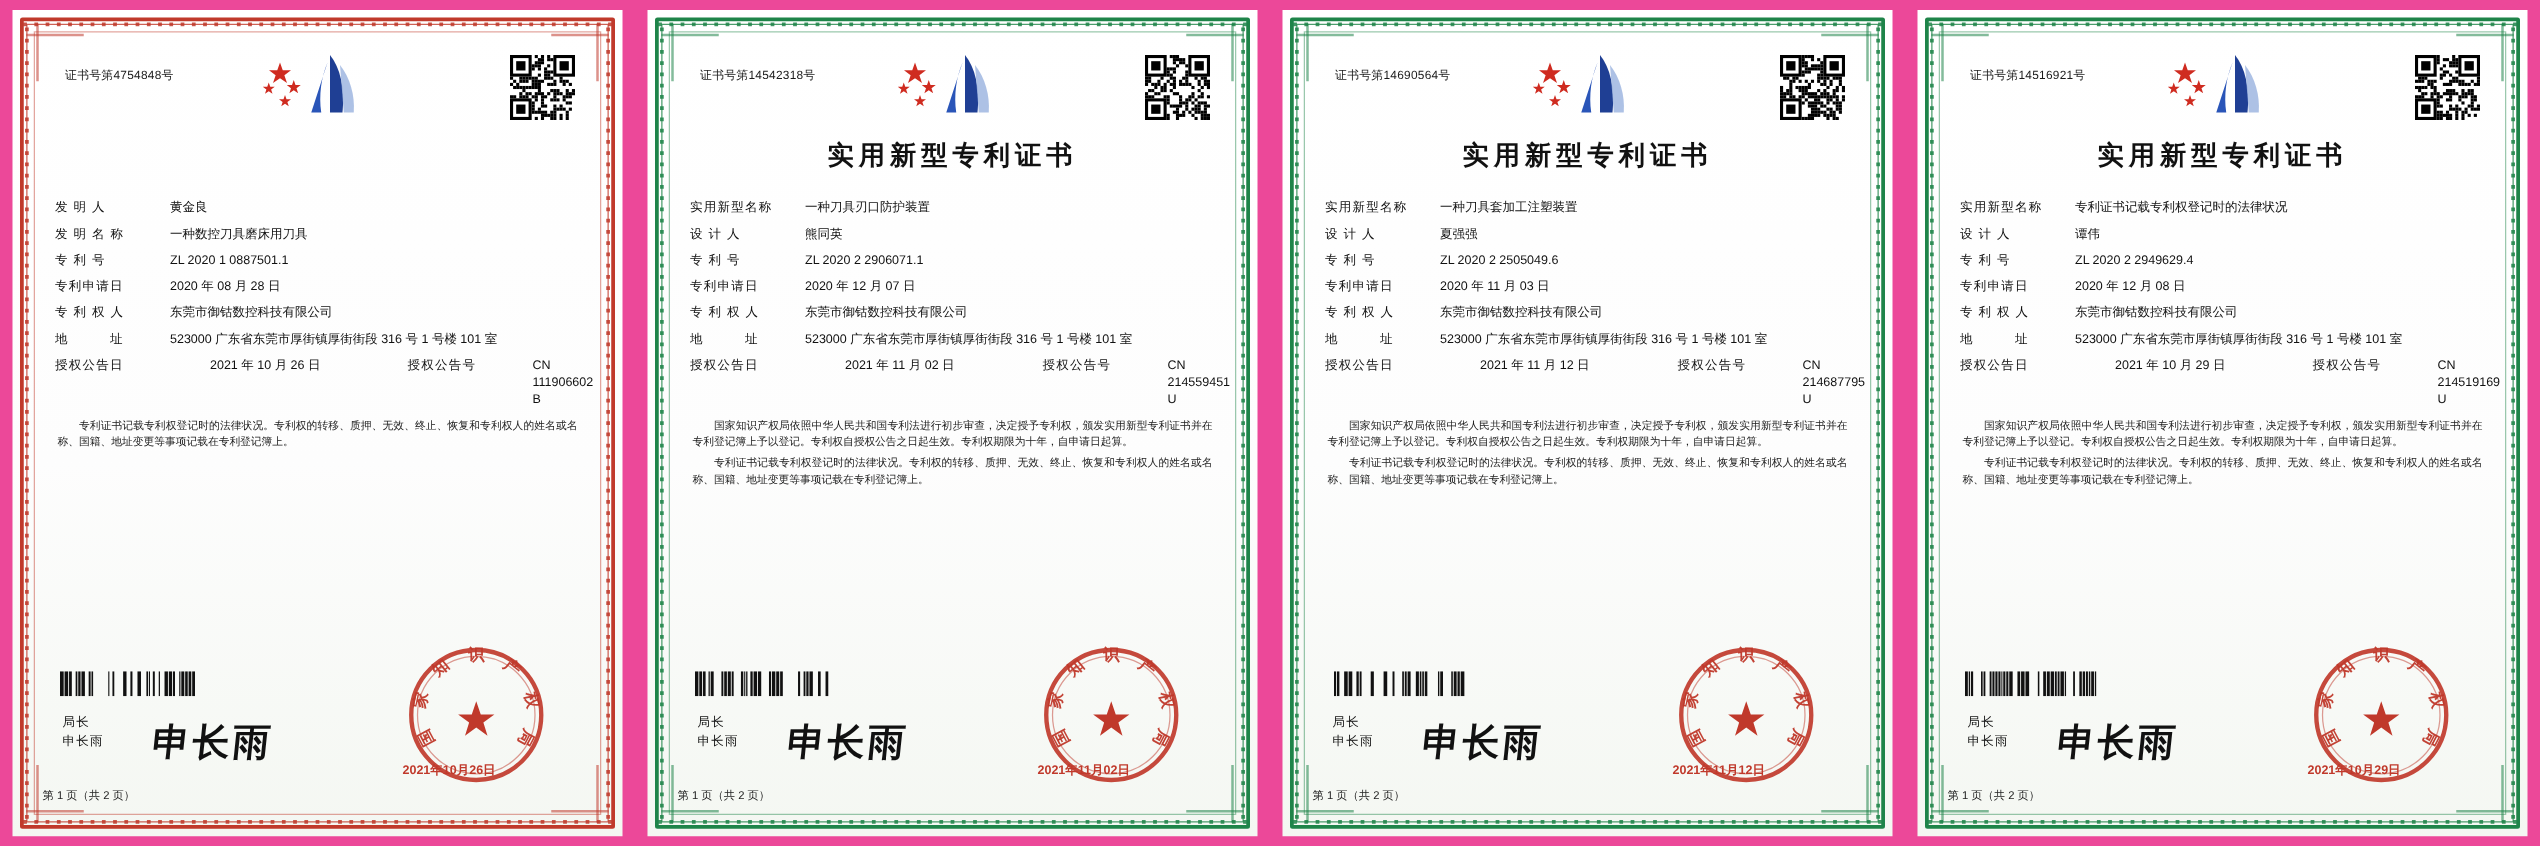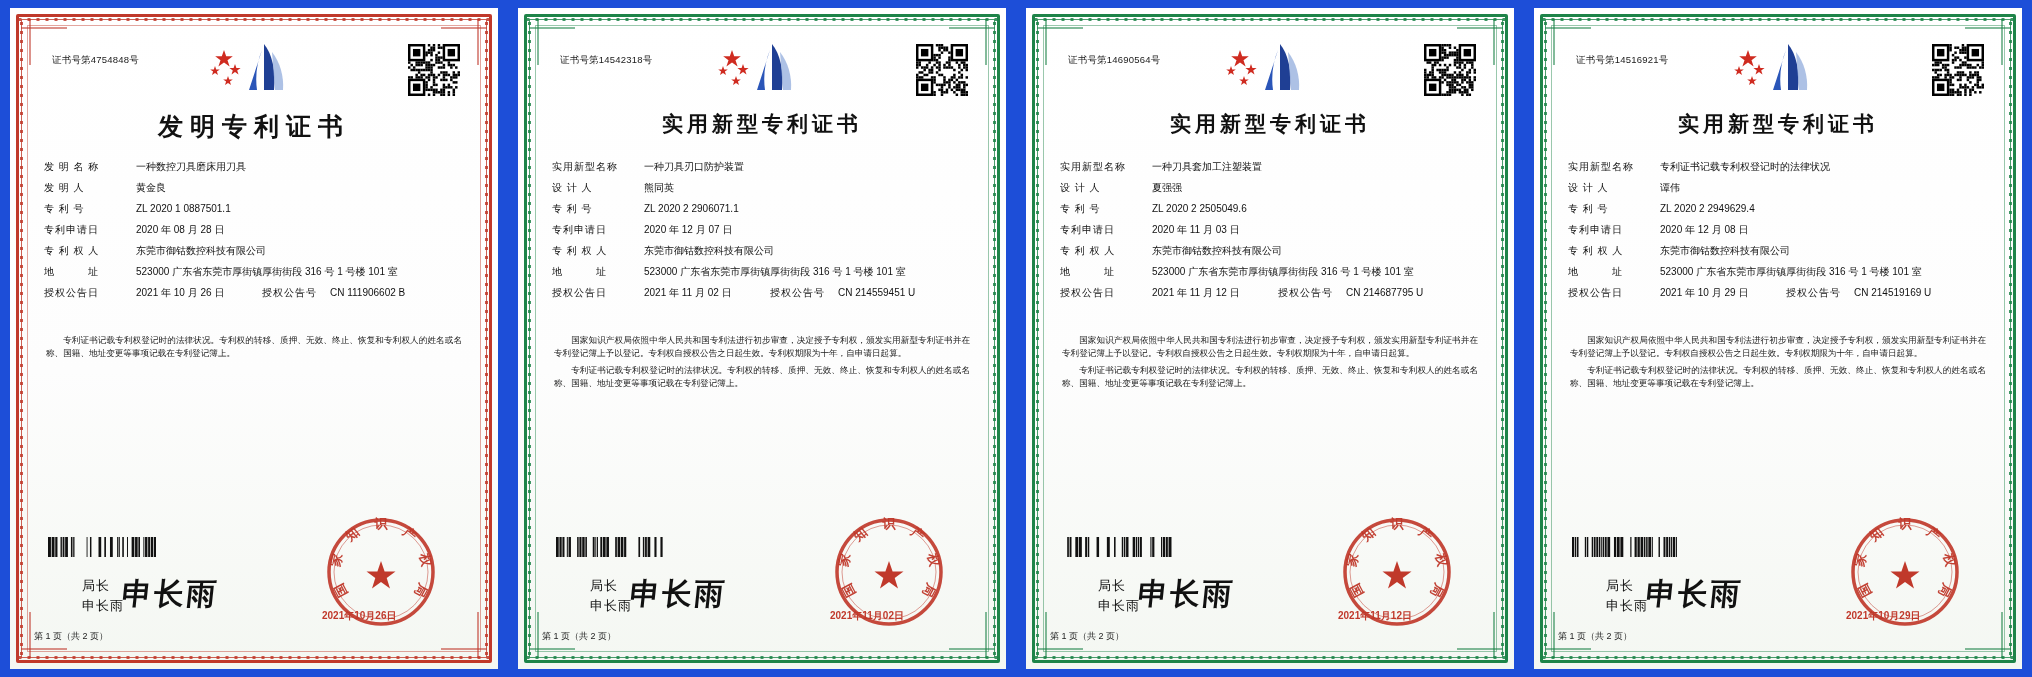--- a/index.html
+++ b/index.html
@@ -7,21 +7,21 @@
     padding: 0;
     background: #ffffff;
     font-family: "Liberation Sans", sans-serif;
   }
   #page {
     width: 2032px;
     height: 677px;
     position: relative;
     display: flex;
     flex-direction: row;
-    background: #1d4ed8;
+    background: #ec4899;
     overflow: hidden;
   }
   .cert {
     width: 508px;
     height: 677px;
     position: relative;
     box-sizing: border-box;
     padding: 8px 10px;
   }
   .cert-inner {
@@ -152,20 +152,21 @@
     flex: 0 0 92px;
     letter-spacing: 1px;
     white-space: nowrap;
   }
   .row .val {
     flex: 1 1 auto;
     word-break: break-all;
   }
   .row.two {
     justify-content: space-between;
+    gap: 32px;
   }
   .row.two .lbl2 {
     flex: 0 0 68px;
     width: 68px;
     margin-left: 6px;
     white-space: nowrap;
     letter-spacing: 1px;
   }
   .row.two .val2 { flex: 1 1 auto; }
 
@@ -184,26 +185,25 @@
     position: absolute;
     left: 14px;
     bottom: 88px;
     width: 108px;
     height: 20px;
   }
 
   .signoff {
     position: absolute;
     left: 16px;
-    bottom: 30px;
-    font-size: 13px;
+    bottom: 44px;
+    font-size: 10px;
     line-height: 1.5;
     color: #111;
     letter-spacing: 1px;
-    margin-left: 32px;
   }
   .signature {
     position: absolute;
     left: 88px;
     bottom: 30px;
     font-family: "DejaVu Serif", serif;
     font-size: 30px;
     color: #111;
     font-weight: bold;
     letter-spacing: 2px;
@@ -420,31 +420,30 @@
     <path d="M62 4 C70 14 74 30 72 50 L62 50 Z" fill="#1f3f94"></path>
     <path d="M60 10 C55 22 53 36 55 50 L47 50 Z" fill="#2a55b8"></path>
     <path d="M70 12 C78 22 82 36 81 50 L73 50 Z" fill="#9fb6e0" opacity="0.85"></path>
     <g fill="#cf2b20">
       <polygon points="22,10 24.2,16.2 30.8,16.2 25.5,20.2 27.6,26.4 22,22.5 16.4,26.4 18.5,20.2 13.2,16.2 19.8,16.2"></polygon>
       <polygon points="33,24 34.4,28 38.6,28 35.2,30.5 36.5,34.6 33,32.1 29.5,34.6 30.8,30.5 27.4,28 31.6,28"></polygon>
       <polygon points="26,36 27.2,39.4 30.8,39.4 27.9,41.5 29,45 26,42.9 23,45 24.1,41.5 21.2,39.4 24.8,39.4"></polygon>
       <polygon points="13,26 14.2,29.4 17.8,29.4 14.9,31.5 16,35 13,32.9 10,35 11.1,31.5 8.2,29.4 11.8,29.4"></polygon>
     </g>
   </svg></div>
-        <div class="title big">发明专利证书</div>
 
         <div class="fields">
 
+      <div class="row">
+        <span class="lbl">发 明 人</span>
+        <span class="val">黄金良</span>
+      </div>
       <div class="row">
         <span class="lbl">发 明 名 称</span>
         <span class="val">一种数控刀具磨床用刀具</span>
-      </div>
-      <div class="row">
-        <span class="lbl">发 明 人</span>
-        <span class="val">黄金良</span>
       </div>
       <div class="row">
         <span class="lbl">专 利 号</span>
         <span class="val">ZL 2020 1 0887501.1</span>
       </div>
       <div class="row">
         <span class="lbl">专利申请日</span>
         <span class="val">2020 年 08 月 28 日</span>
       </div>
       <div class="row">

